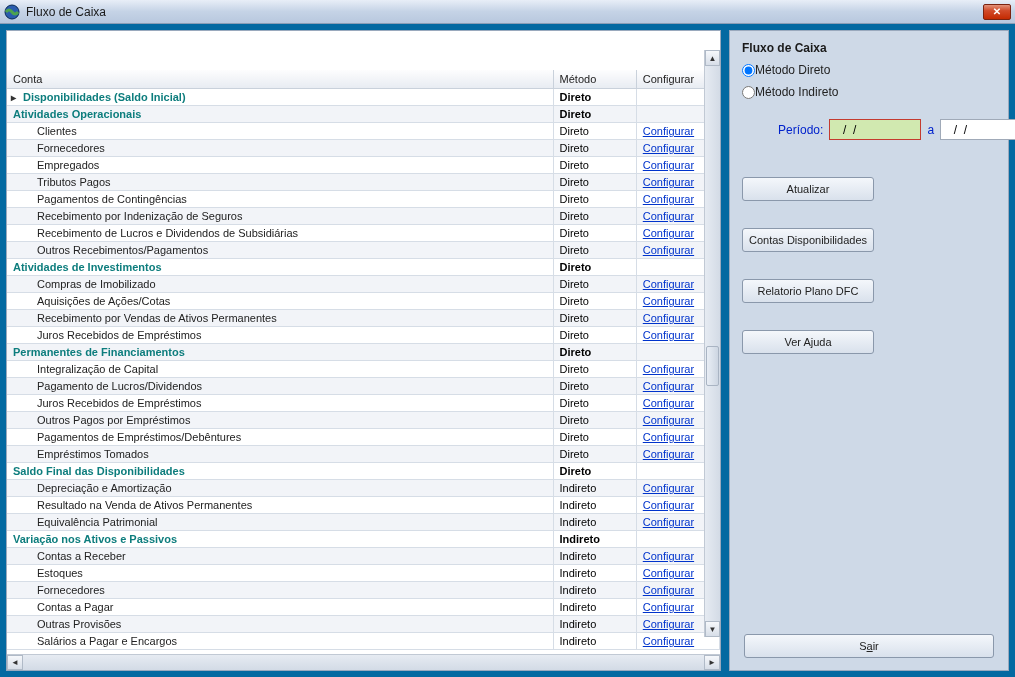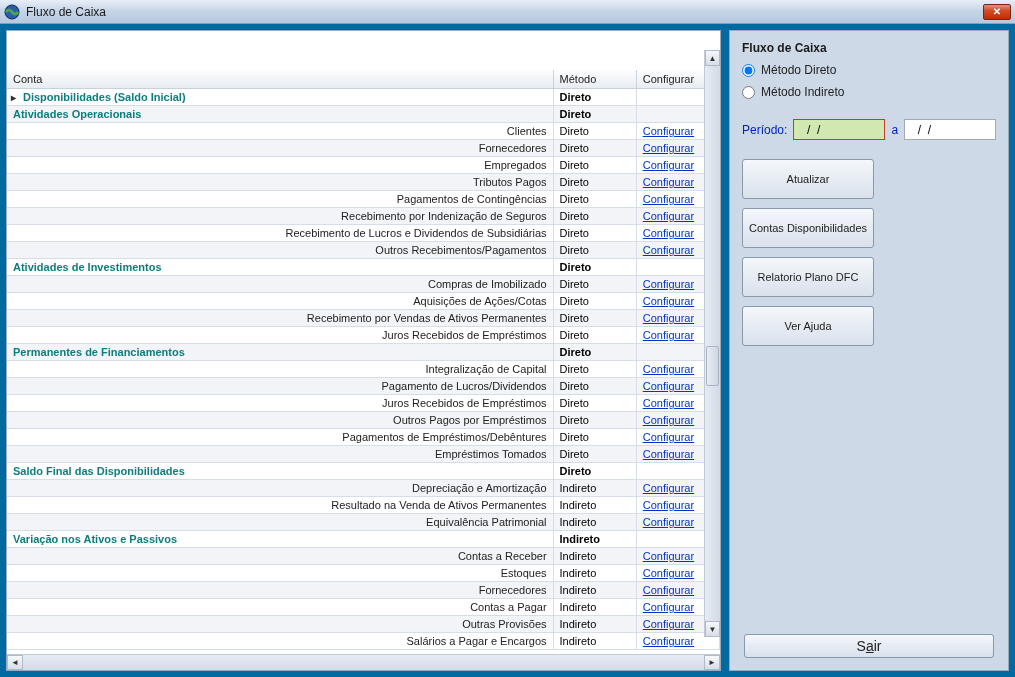--- a/index.html
+++ b/index.html
@@ -101,21 +101,20 @@
   .section-row td:first-child {
     color: #0d7d7d;
     font-weight: bold;
   }
   .section-row td.method {
     font-weight: bold;
   }
   .child-row td:first-child {
     padding-left: 30px;
     color: #222;
-    text-align: right;
   }
   .expand-handle {
     display:inline-block;
     width:10px;
     color:#333;
     font-size:10px;
     margin-left:-2px;
     margin-right:2px;
   }
   .cfg-link {
@@ -169,68 +168,68 @@
   }
   .group-title {
     font-weight: bold;
     font-size: 12px;
     color: #1a1a1a;
     margin-bottom: 2px;
   }
   .radio-row {
     display: flex;
     align-items: center;
-    gap: 6px;
     padding: 2px 0;
     font-size: 12px;
     color: #222;
   }
   .radio-row input { margin:0; }
   .period-row {
     display: flex;
     align-items: center;
     gap: 6px;
     margin-top: 14px;
     margin-bottom: 10px;
   }
   .period-label {
     color: #0022cc;
     font-size: 12px;
+    margin-left: 36px;
   }
   .sep-a { color:#0022cc; font-size:12px;}
   .date-input {
     width: 92px;
     height: 21px;
     border: 1px solid #a0aab8;
     padding: 2px 6px;
     font-size: 12px;
     background:#fff;
   }
   .date-input.start {
     border: 1px solid #c43b2f;
     background: #d1e9b0;
   }
   .action-btn {
     width: 132px;
-    height: 40px;
+    height: 24px;
     background: linear-gradient(to bottom,#f4f7fb,#d9e1ec);
     border: 1px solid #8a98ab;
     border-radius: 3px;
     font-size: 11px;
     color: #222;
     cursor: pointer;
-    margin-top: 5px;
+    margin-top: 23px;
   }
   .spacer { flex:1; }
   .exit-btn {
     height: 24px;
     background: linear-gradient(to bottom,#f4f7fb,#d9e1ec);
     border: 1px solid #8a98ab;
     border-radius: 3px;
-    font-size: 14px;
+    font-size: 11px;
     color: #222;
     cursor: pointer;
     margin: 0 2px 2px 2px;
   }
   .underline-s { text-decoration: underline; }
   col.c-conta { width: 525px;}
   col.c-metodo { width: 80px;}
   col.c-config { width: 80px;}
 </style>
 </head>

